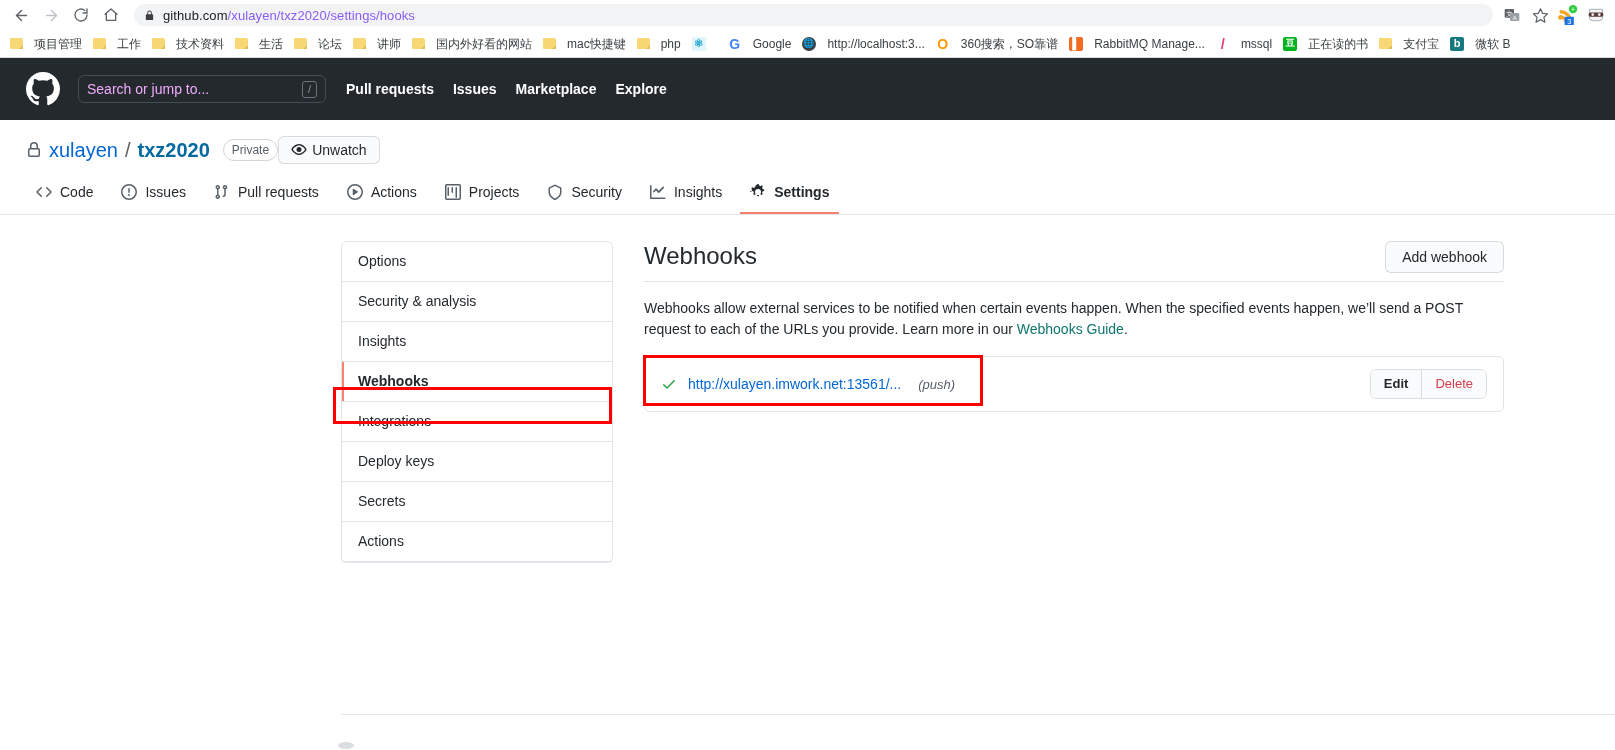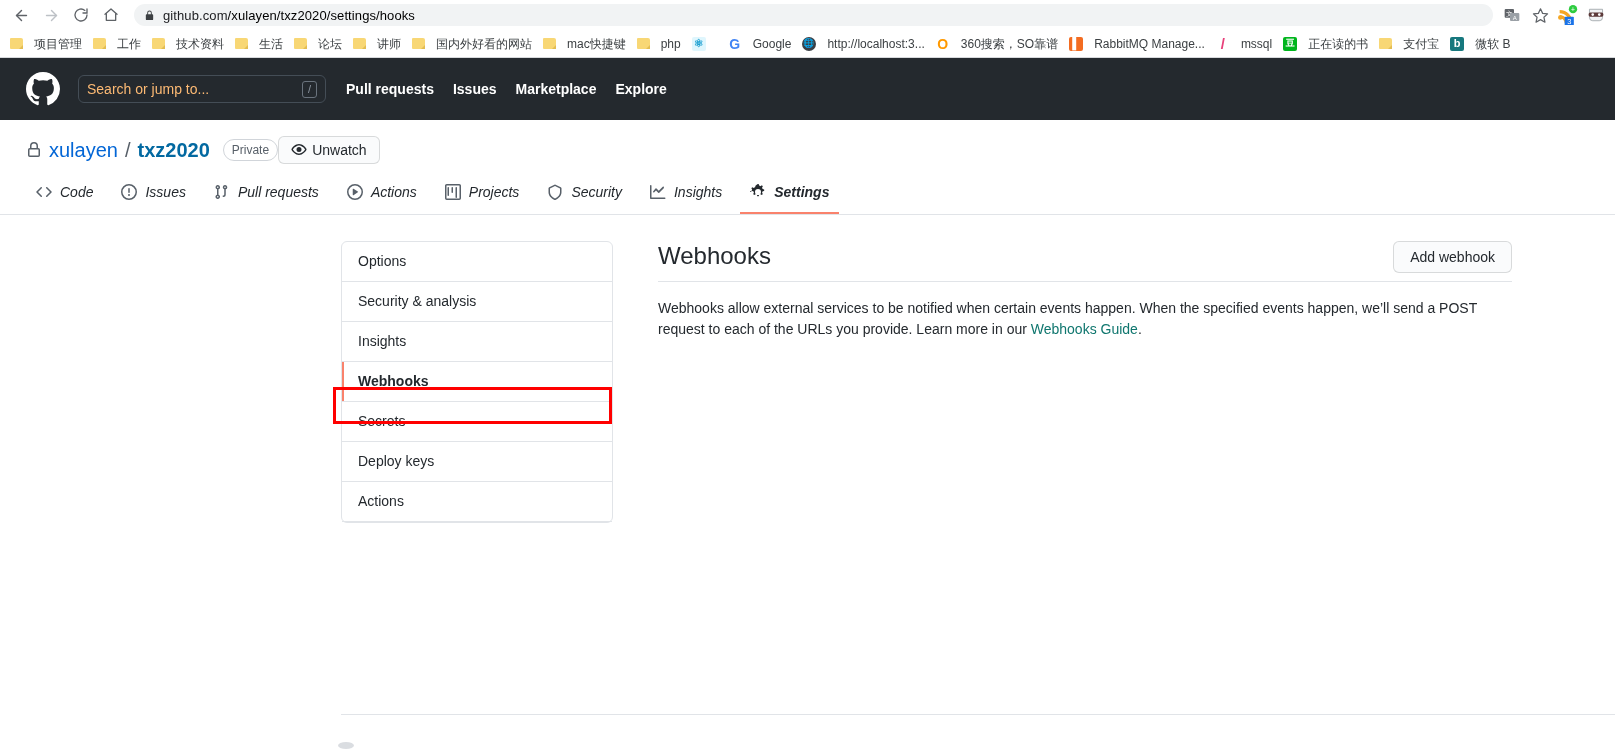--- a/index.html
+++ b/index.html
@@ -47,21 +47,21 @@
   .lock-icon { margin-right: 8px; display: flex; align-items: center; color: #3c4043; }
   .url-text {
     font-size: 13px;
     color: #202124;
     white-space: nowrap;
     overflow: hidden;
     text-overflow: ellipsis;
     letter-spacing: .1px;
   }
   .url-text .dom { color: #202124; }
-  .url-text .path { color: #000000; }
+  .url-text .path { color: #8b5cf6; }
 
   .tool-icons { display: flex; align-items: center; gap: 2px; flex: 0 0 auto; }
   .tool-icon {
     width: 26px; height: 24px;
     display: flex; align-items: center; justify-content: center;
   }
   .tool-icon svg { display:block; }
 
   
   .bookmarks {
@@ -121,21 +121,21 @@
     height: 28px;
     background: #24292e;
     border: 1px solid #444d56;
     border-radius: 6px;
     display: flex;
     align-items: center;
     justify-content: space-between;
     padding: 0 8px;
     margin-right: 20px;
   }
-  .gh-search-ph { font-size: 14px; color: #fdba74; }
+  .gh-search-ph { font-size: 14px; color: #f0abfc; }
   .slash-key {
     border: 1px solid #6a737d;
     border-radius: 3px;
     color: #8b949e;
     font-size: 11px;
     line-height: 11px;
     padding: 2px 5px;
   }
   .gh-nav { display: flex; align-items: center; gap: 19px; }
   .gh-nav a {
@@ -191,34 +191,32 @@
     margin-top: 12px;
   }
   .repo-tab {
     display: flex; align-items: center; gap: 8px;
     padding: 8px 10px 12px 10px;
     font-size: 14px;
     color: #24292e;
     text-decoration: none;
     border-bottom: 2px solid transparent;
     position: relative;
-    font-style: italic;
   }
   .repo-tab .ticon { color: #586069; display: flex; align-items: center; }
   .repo-tab.selected {
     font-weight: 600;
     border-bottom: 2px solid #f9826c;
   }
 
   
   .page-body {
     display: flex;
-    padding: 26px 8px 0 0;
+    padding: 26px 16px 0 0;
     background: #fff;
-    gap: 14px;
   }
   .settings-menu {
     width: 272px;
     margin-left: 341px;
     border: 1px solid #e1e4e8;
     border-radius: 6px;
     overflow: visible;
     background: #fff;
     position: relative;
     flex: 0 0 auto;
@@ -615,31 +613,50 @@
   </nav>
 </div>
 
 <div class="page-body">
 
   <nav class="settings-menu">
     <a href="#" class="menu-item">Options</a>
     <a href="#" class="menu-item">Security &amp; analysis</a>
     <a href="#" class="menu-item">Insights</a>
     <a href="#" class="menu-item selected">Webhooks</a>
+    <a href="#" class="menu-item">Integrations</a>
+    <a href="#" class="menu-item">Deploy keys</a>
     <a href="#" class="menu-item">Secrets</a>
-    <a href="#" class="menu-item">Deploy keys</a>
     <a href="#" class="menu-item">Actions</a>
     <div class="redbox redbox-menu"></div>
   </nav>
 
   <main class="content">
     <div class="content-head">
       <h1 class="content-title">Webhooks</h1>
       <button class="btn-light">Add webhook</button>
     </div>
 
     <p class="intro"><span>Webhooks allow external services to be notified when certain events happen. When the specified events happen, we’ll send a POST request to each of the URLs you provide. Learn more in our </span><a href="#">Webhooks Guide</a><span>.</span></p>
 
+    <div class="hook-list">
+      <div class="hook-row">
+        <div class="hook-left">
+          <span class="check-icon">
+            <svg width="16" height="16" viewBox="0 0 16 16" fill="currentColor">
+                <path d="M13.78 4.22a.75.75 0 0 1 0 1.06l-7.25 7.25a.75.75 0 0 1-1.06 0L2.22 9.28a.75.75 0 0 1 1.06-1.06L6 10.94l6.72-6.72a.75.75 0 0 1 1.06 0z"></path>
+              </svg>
+          </span>
+          <a href="#" class="hook-url">http://xulayen.imwork.net:13561/...</a>
+          <span class="hook-events">(push)</span>
+        </div>
+        <div class="hook-actions">
+          <span class="act edit">Edit</span>
+          <span class="act delete">Delete</span>
+        </div>
+      </div>
+      <div class="redbox-hook"></div>
+    </div>
   </main>
 </div>
 
 <div class="footer-rule"></div>
 <div class="footer-ghost"></div>
 
 </body></html>

